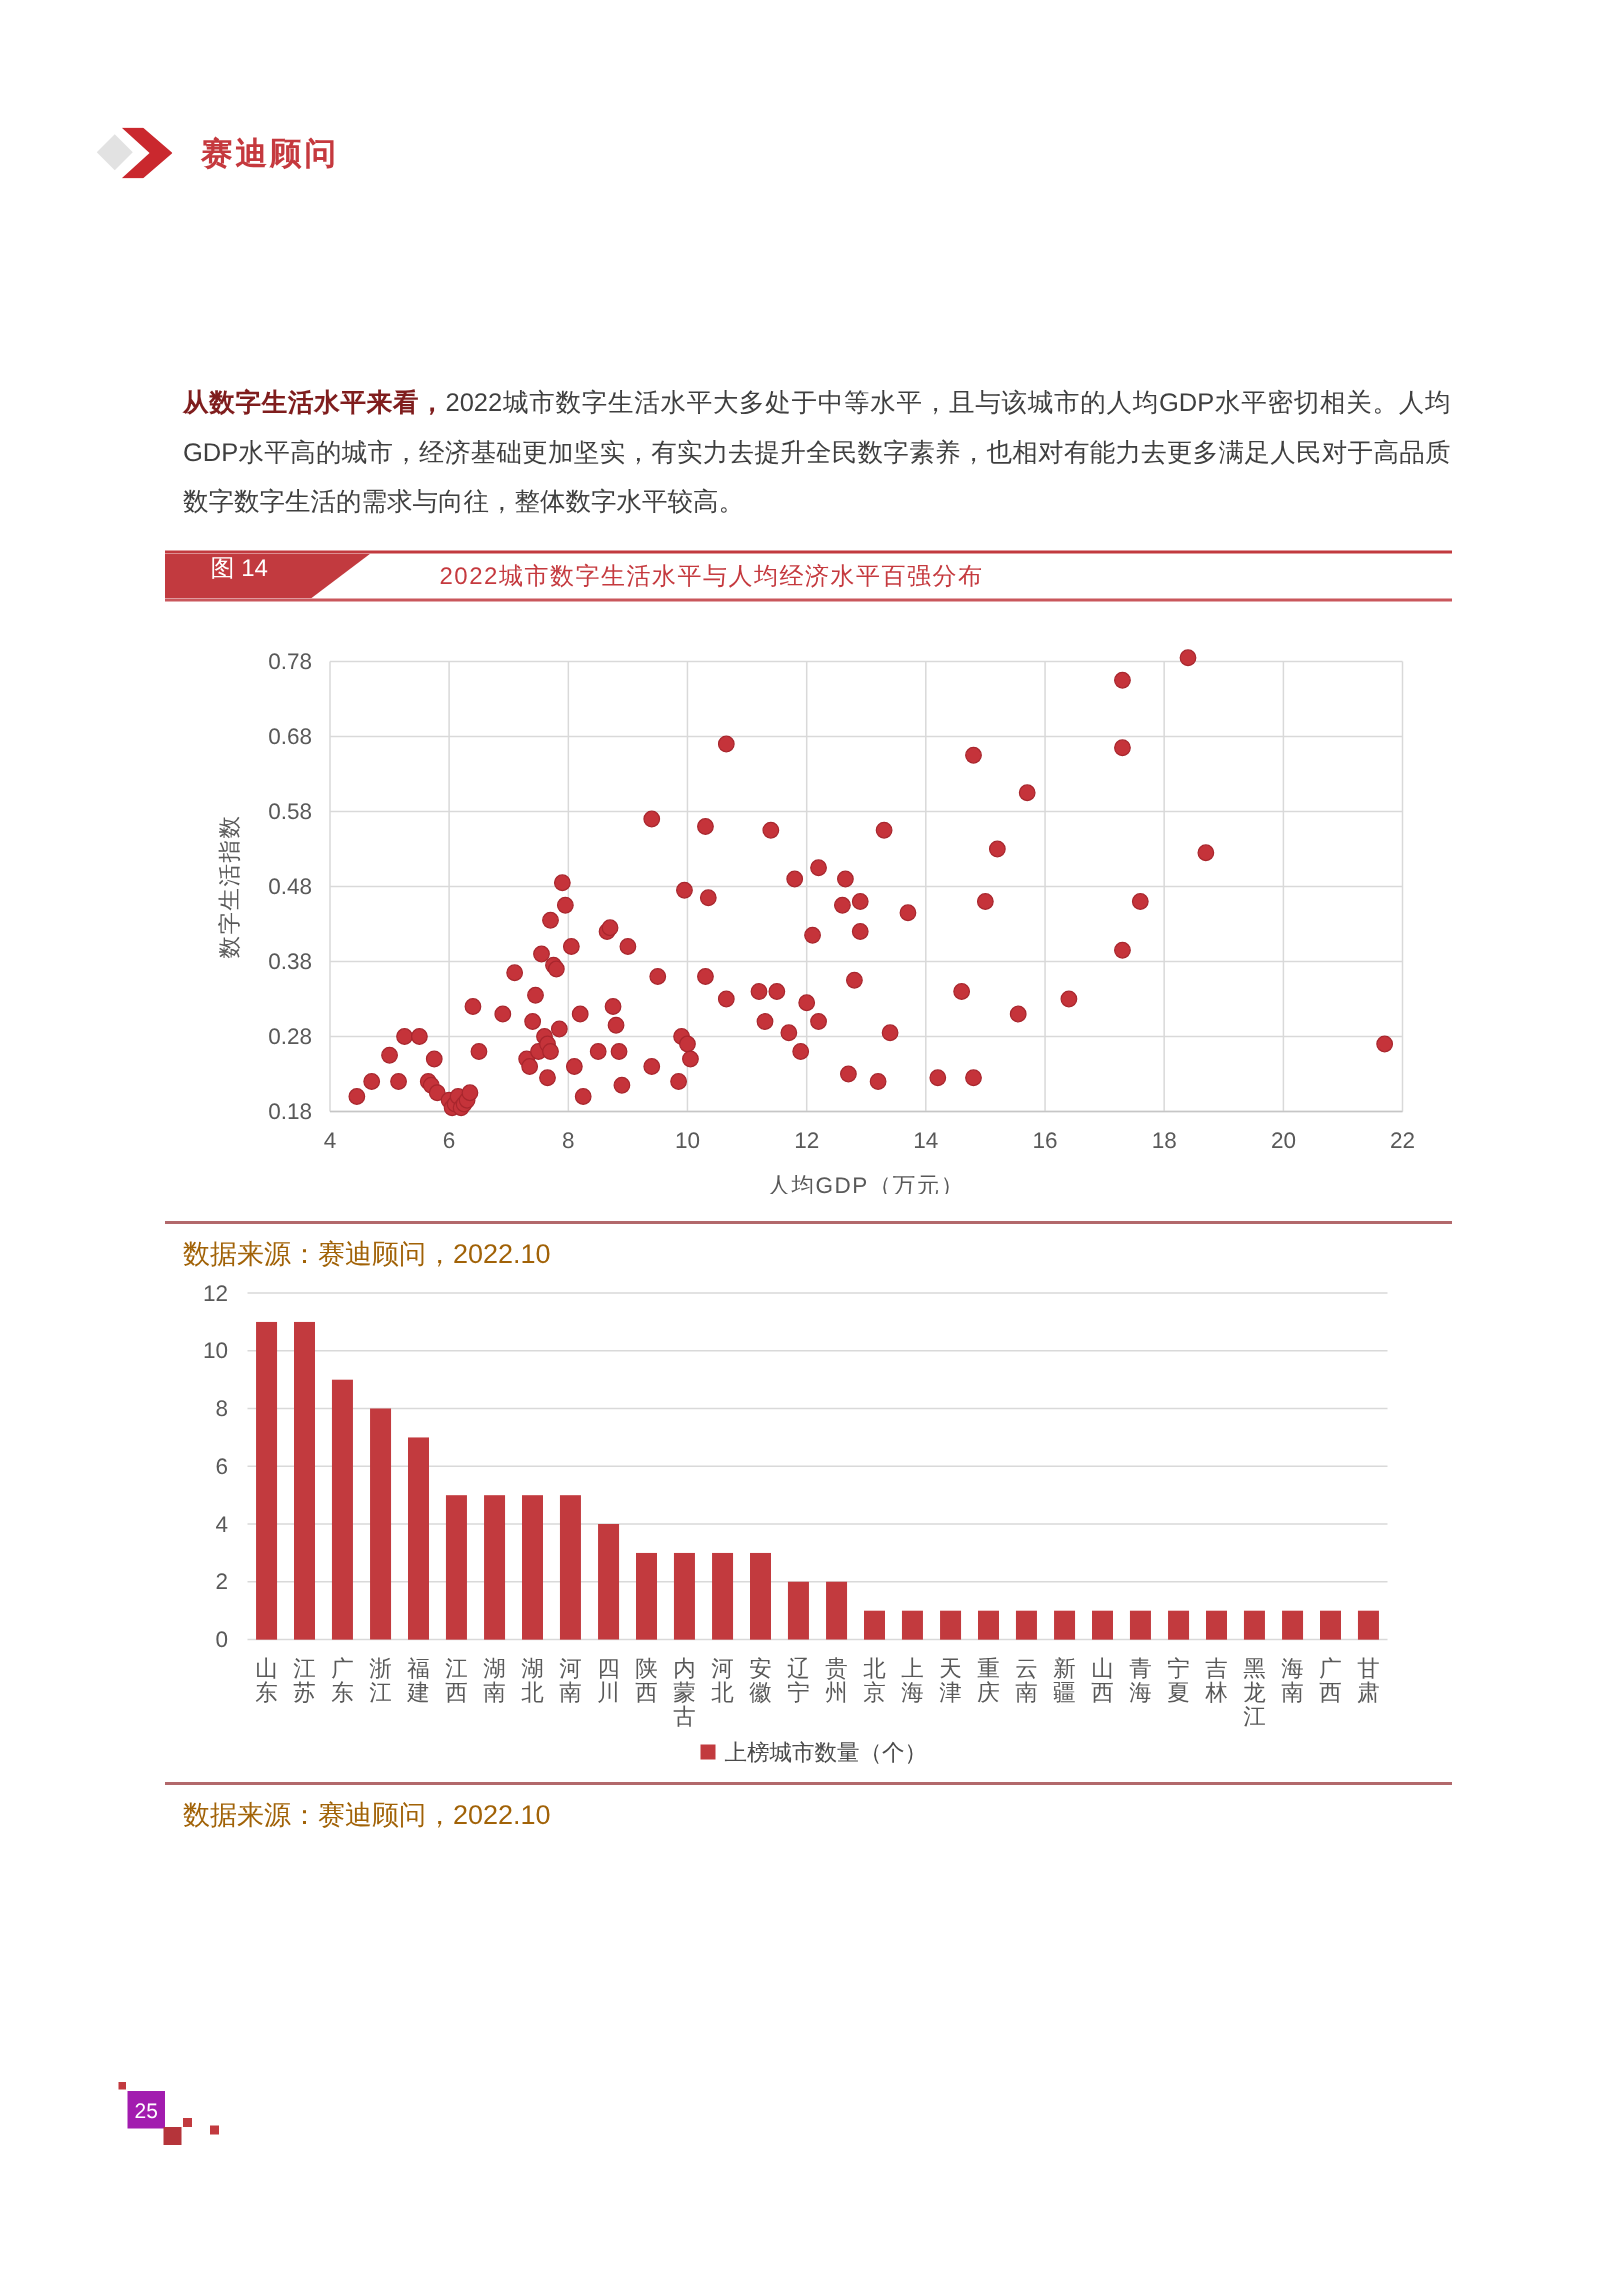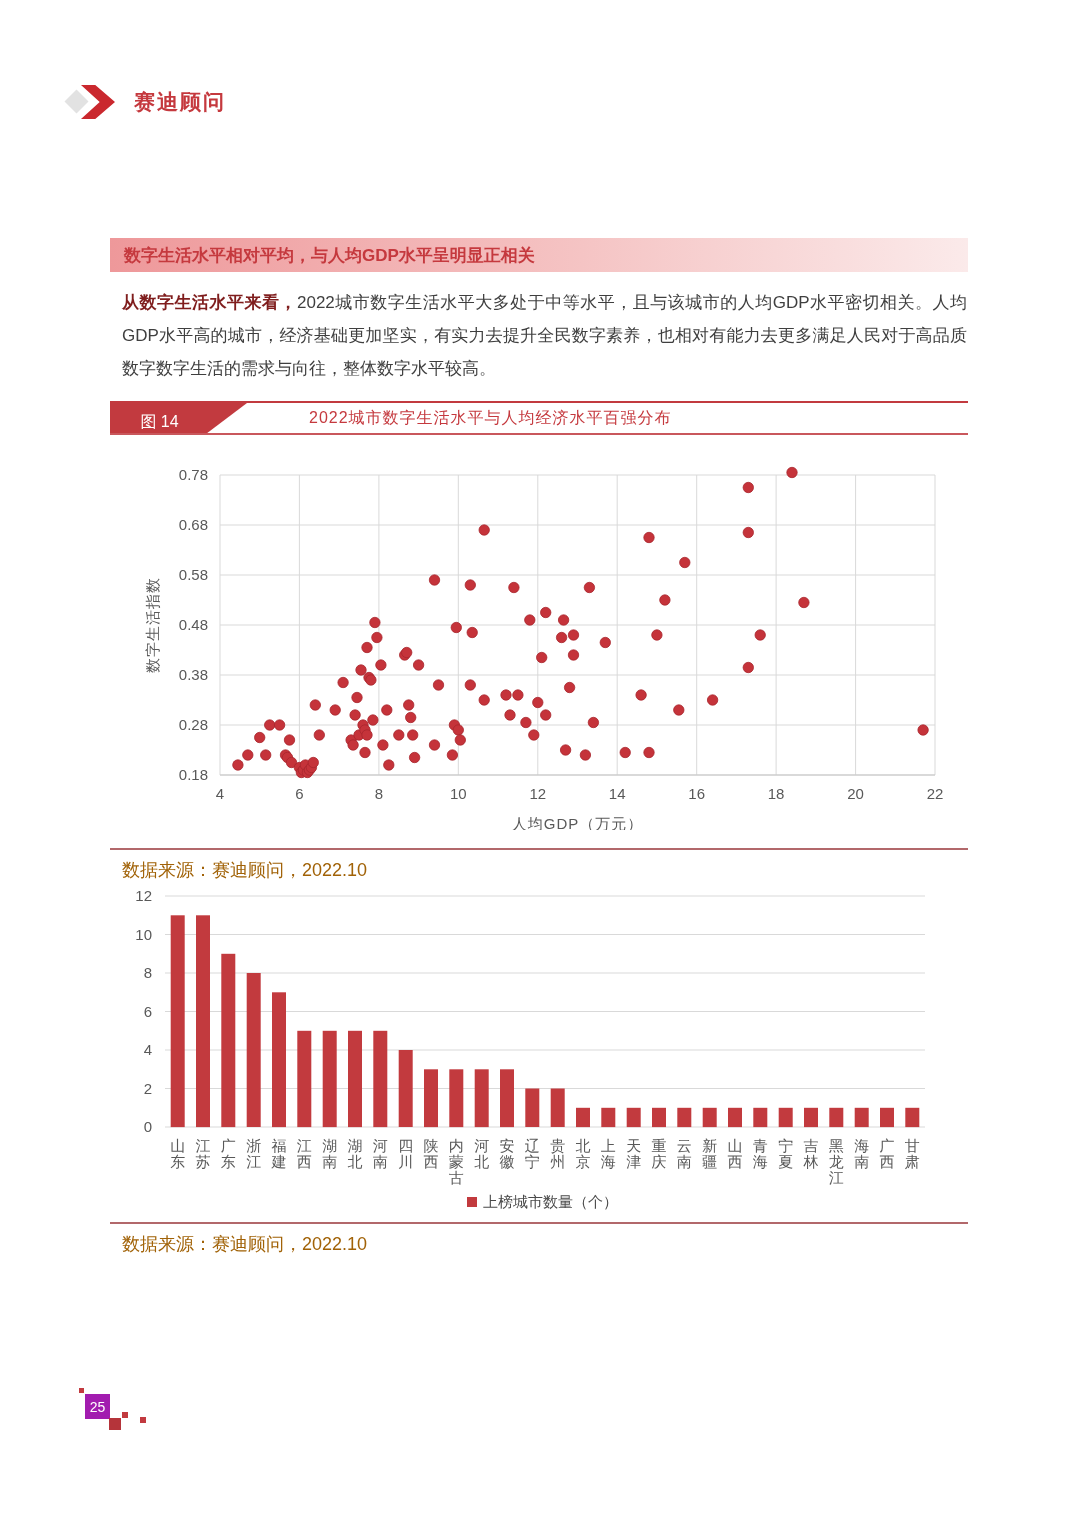--- a/index.html
+++ b/index.html
@@ -17,23 +17,23 @@
   
   .content{position:absolute;top:238px;left:110px;width:858px;}
   .banner{height:34px;display:flex;align-items:center;padding-left:14px;box-sizing:border-box;
     background:linear-gradient(90deg,#ee989a 0%,#f5c4c4 55%,#fbeaea 100%);
     color:#c5393e;font-weight:bold;font-size:17px;}
   .para{margin:14px 0 0 12px;width:845px;font-size:17px;line-height:33px;color:#3f3f3f;text-align:justify;}
   .para b{color:#7f1d1d;}
   .fig-header{margin-top:16px;height:30px;border-top:2px solid #c23a3f;border-bottom:2px solid #c9575c;
     display:flex;align-items:center;position:relative;}
   .fig-flag{width:137px;height:30px;background:#c23a3f;clip-path:polygon(0 0,100% 0,71% 100%,0 100%);
-    color:#ffffff;font-size:16px;display:flex;align-items:flex-end;justify-content:center;
+    color:#ffffff;font-size:16px;display:flex;align-items:flex-start;justify-content:center;
     padding-right:38px;box-sizing:border-box;}
-  .fig-title{color:#c5393e;font-size:16px;margin-left:62px;letter-spacing:1px;}
+  .fig-title{color:#c5393e;font-size:16px;margin-left:46px;letter-spacing:1px;}
   .chart{display:block;}
   .divider{border-top:2px solid #b2686b;width:858px;}
   .mt18{margin-top:18px;}
   .mt4{margin-top:4px;}
   .mt20{margin-top:20px;}
   .source{margin-top:8px;padding-left:12px;font-size:18px;color:#a16207;}
   
   .tick{font-size:15px;fill:#595959;}
   .axis-title{font-size:15px;fill:#595959;letter-spacing:1px;}
   .cat-label{font-size:15px;fill:#595959;}
@@ -56,23 +56,20 @@
   <div class="logo">
     <span class="logo-mark">
       <i class="logo-diamond"></i>
       <i class="logo-chevron"></i>
     </span>
     <span class="logo-text">赛迪顾问</span>
   </div>
 
   <div class="content">
 
-    <div class="banner">
-      <span>数字生活水平相对平均，与人均GDP水平呈明显正相关</span>
-    </div>
 
     <p class="para"><b>从数字生活水平来看，</b><span>2022城市数字生活水平大多处于中等水平，且与该城市的人均GDP水平密切相关。人均GDP水平高的城市，经济基础更加坚实，有实力去提升全民数字素养，也相对有能力去更多满足人民对于高品质数字数字生活的需求与向往，整体数字水平较高。</span></p>
 
     <div class="fig-header">
       <div class="fig-flag">
         <span>图 14</span>
       </div>
       <div class="fig-title">2022城市数字生活水平与人均经济水平百强分布</div>
     </div>
 

